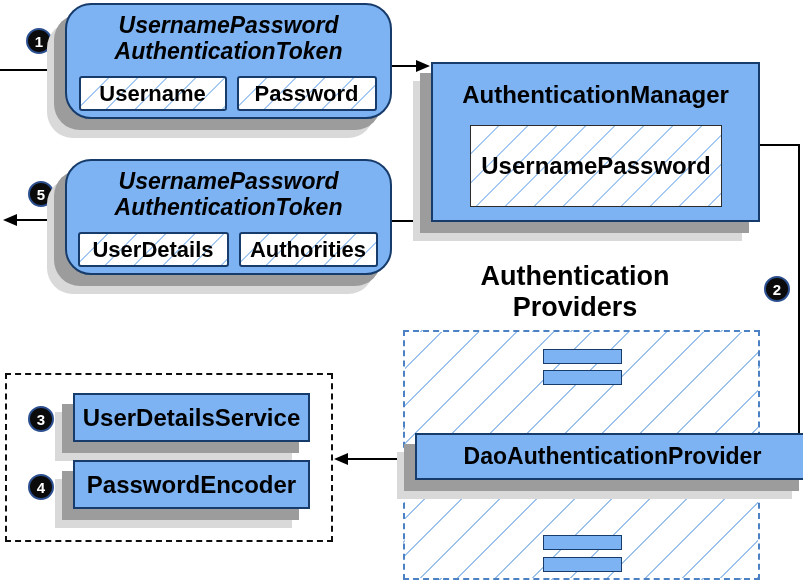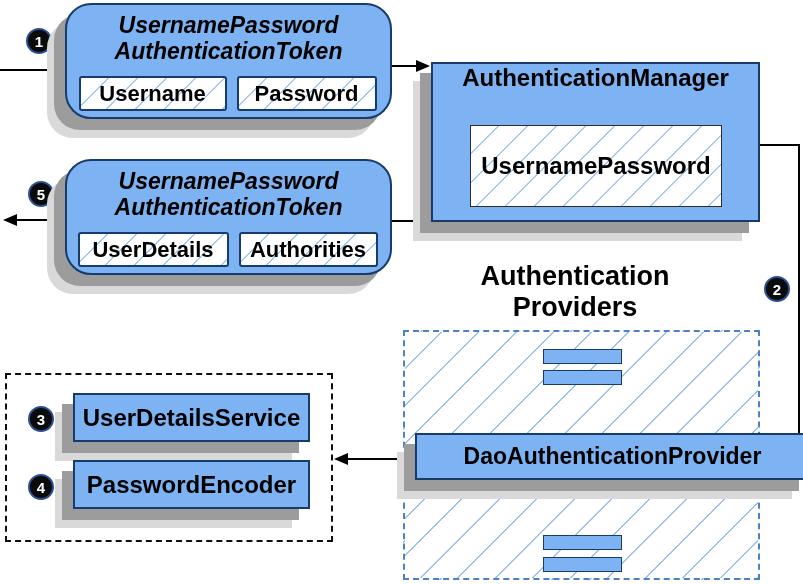--- a/index.html
+++ b/index.html
@@ -68,21 +68,21 @@
     border-radius: 3px;
     font-weight: bold;
     font-size: 22px;
     height: 35px;
     padding: 8px 12px;
     display: flex; align-items: center; justify-content: center;
   }
 
   
   #auth-manager { left: 431px; top: 62px; width: 329px; height: 160px; }
-  #auth-manager .title { font-size: 24px; }
+  #auth-manager .title { margin-top: 17px; font-size: 24px; }
   #provider-manager {
     position: absolute;
     left: 37px; top: 61px;
     width: 252px; height: 82px;
     border: 1.5px solid #2b2b2b;
     display: flex; align-items: center; justify-content: center;
     font-weight: bold; font-size: 24px;
   }
 
   

